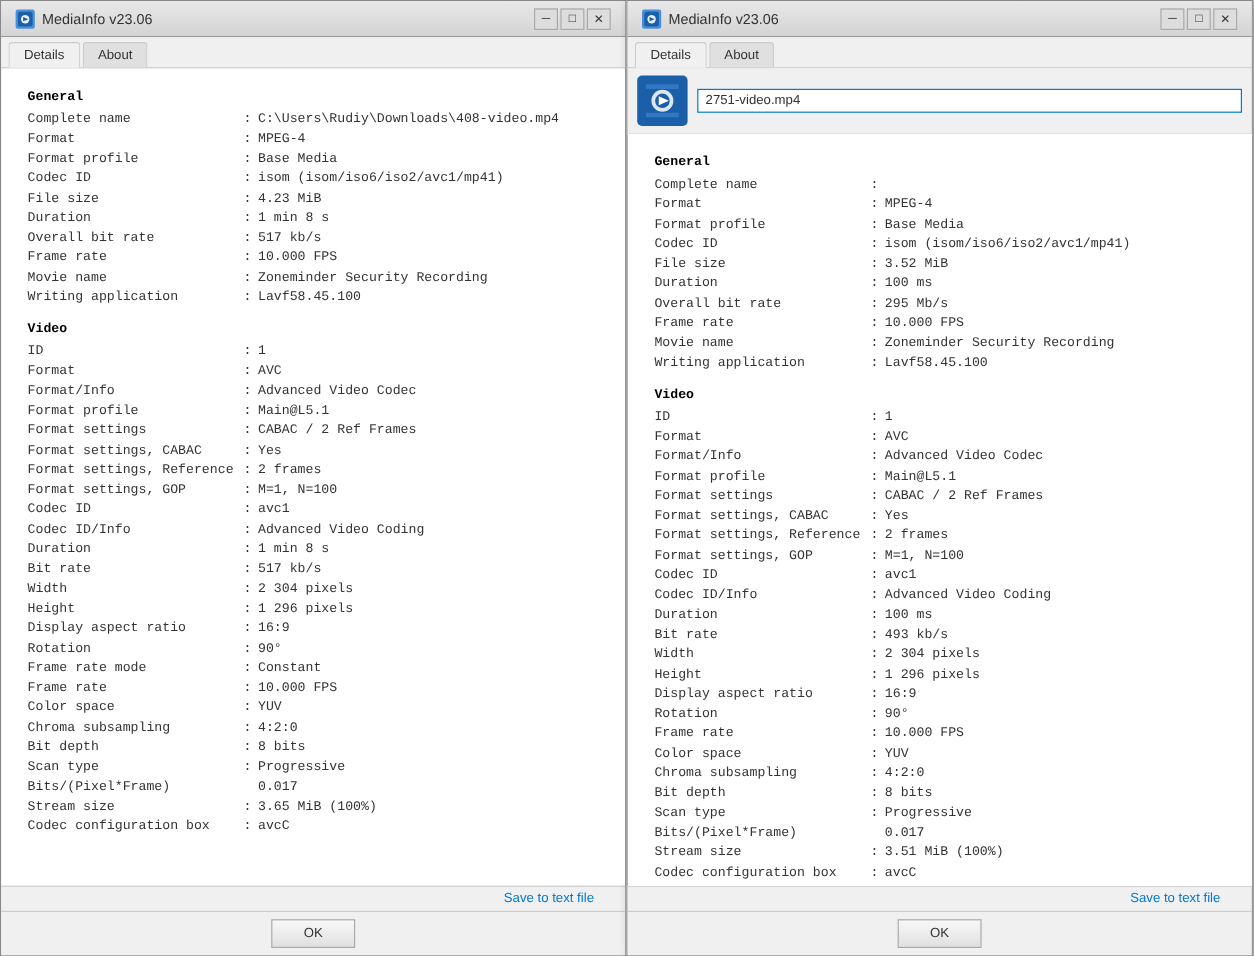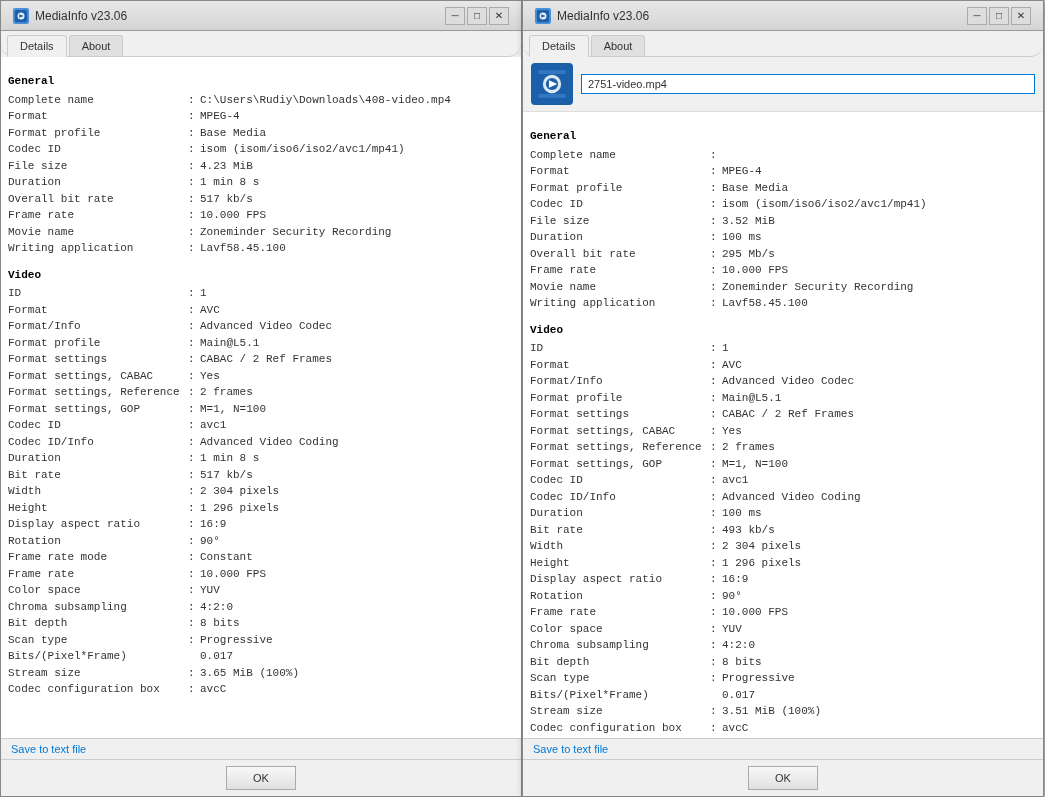--- a/index.html
+++ b/index.html
@@ -67,21 +67,20 @@
       font-size: 10px;
       cursor: pointer;
       color: #333;
     }
     .tab-bar {
       background: #f0f0f0;
       border-bottom: 1px solid #ccc;
       display: flex;
       padding: 4px 6px 0 6px;
       gap: 2px;
-      border-radius: 13px;
     }
     .tab {
       padding: 4px 12px;
       border: 1px solid #ccc;
       border-bottom: none;
       background: #e0e0e0;
       cursor: pointer;
       font-size: 11px;
       color: #333;
       border-radius: 3px 3px 0 0;
@@ -129,21 +128,21 @@
       flex: 1;
       overflow: hidden;
       display: flex;
       flex-direction: column;
       position: relative;
     }
     .scroll-container {
       flex: 1;
       overflow-y: scroll;
       overflow-x: hidden;
-      padding: 8px 7px;
+      padding: 8px 22px;
       background: white;
       font-family: 'Courier New', Courier, monospace;
       font-size: 11px;
       line-height: 1.5;
     }
     .scroll-container::-webkit-scrollbar {
       width: 14px;
     }
     .scroll-container::-webkit-scrollbar-track {
       background: #f0f0f0;
@@ -173,22 +172,23 @@
     .info-separator {
       min-width: 12px;
       color: #333;
     }
     .info-value {
       color: #333;
       flex: 1;
     }
     .footer {
       border-top: 1px solid #ccc;
-      padding: 4px 10px;
-      display: flex;
+      padding: 4px 26px;
+      display: flex;
+      justify-content: flex-end;
       background: #f0f0f0;
     }
     .save-link {
       color: #0078d7;
       text-decoration: none;
       font-size: 11px;
       cursor: pointer;
     }
     .ok-bar {
       border-top: 1px solid #ccc;

